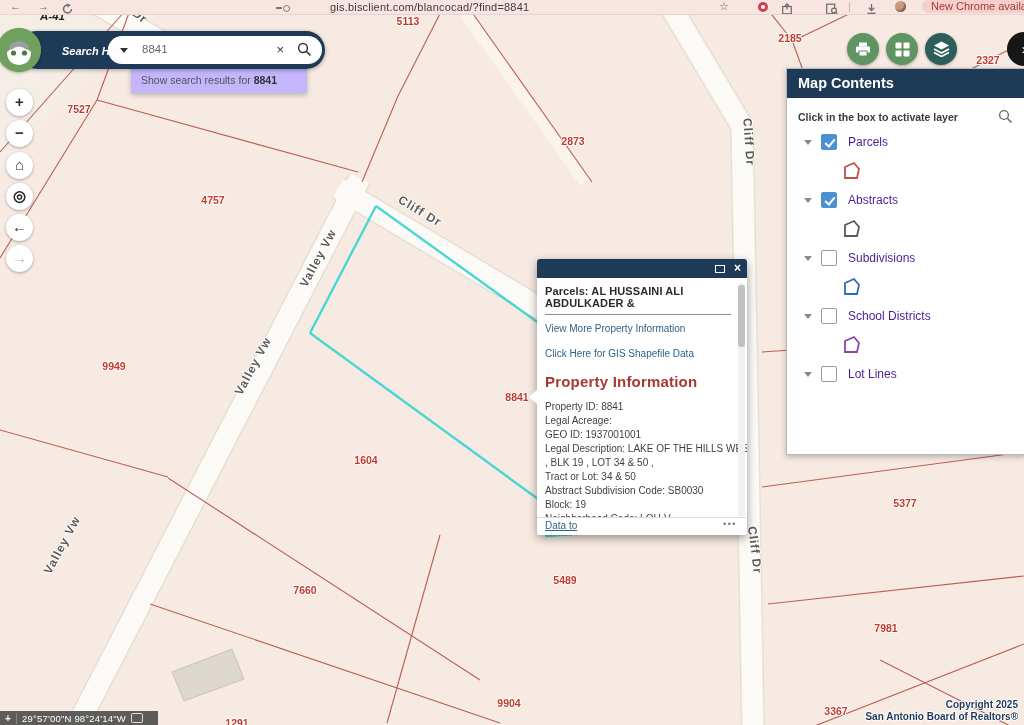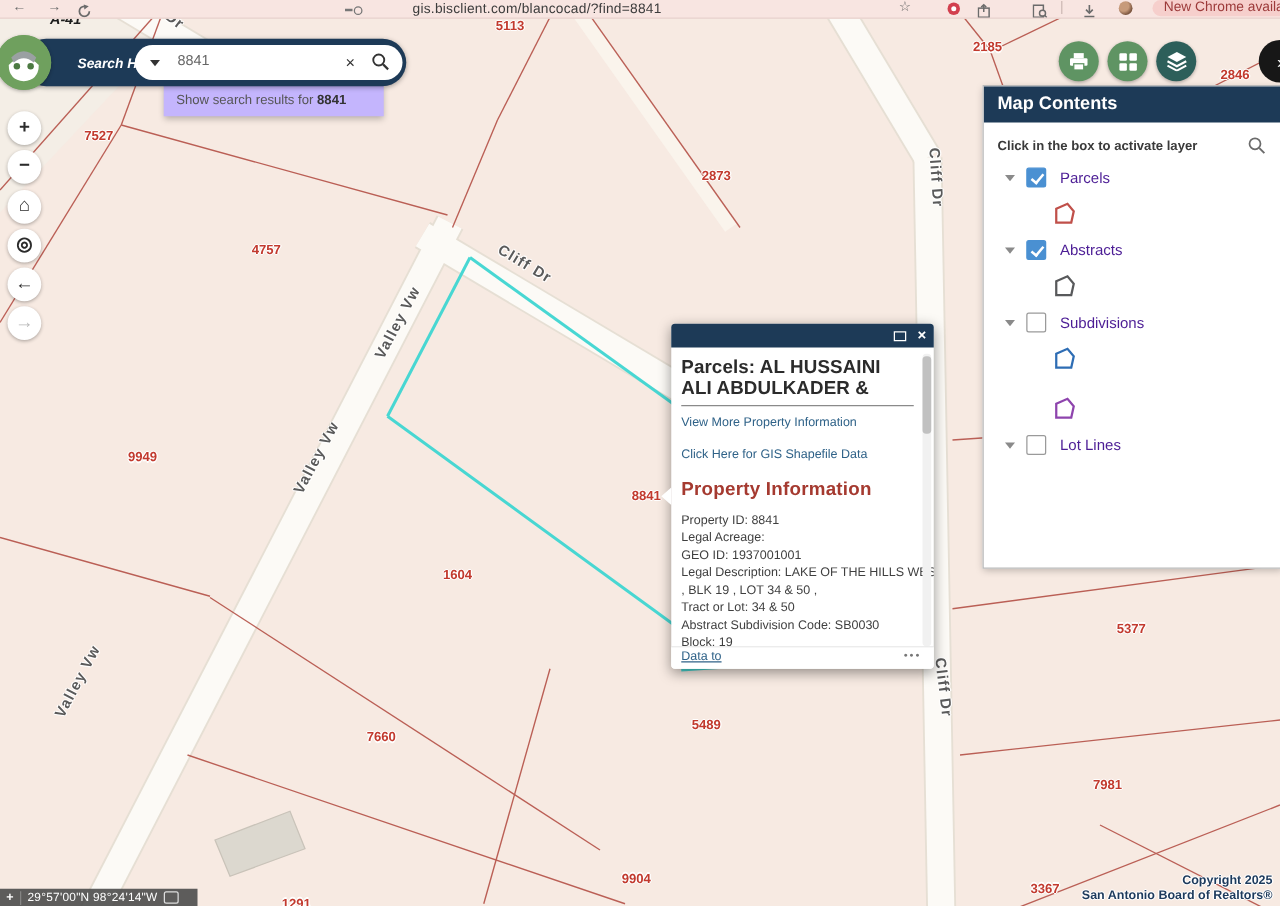--- a/index.html
+++ b/index.html
@@ -81,21 +81,21 @@
 
   
   #popup{position:absolute;left:537px;top:259px;width:210px;height:276px;background:#fff;z-index:24;
     border-radius:3px;box-shadow:0 3px 10px rgba(0,0,0,.4);}
   #popup-tail{position:absolute;left:-8px;top:131px;width:0;height:0;border-top:7px solid transparent;
     border-bottom:7px solid transparent;border-right:8px solid #fff;}
   #popup-titlebar{height:19px;background:#1d3a57;border-radius:3px 3px 0 0;position:relative;}
   #popup-max{position:absolute;right:22px;top:6px;width:8px;height:6px;border:1.4px solid #fff;}
   #popup-close{position:absolute;right:6px;top:2px;color:#fff;font-size:12px;font-weight:bold;}
   #popup-body{position:absolute;left:0;top:19px;right:0;bottom:0;overflow:hidden;padding:7px 16px 0 8px;box-sizing:border-box;}
-  #popup-owner{font-size:15px;font-weight:bold;color:#2b2b2b;letter-spacing:.1px;}
+  #popup-owner{font-size:11px;font-weight:bold;color:#2b2b2b;letter-spacing:.1px;}
   #popup-rule{border:none;border-top:1.5px solid #8a8a8a;margin:5px 0 8px 0;}
   .popup-link{font-size:10px;color:#2f6288;display:block;margin-bottom:14px;}
   #popup-heading{font-size:15px;color:#a53a30;margin:2px 0 10px 0;font-weight:bold;letter-spacing:.2px;}
   .pf{font-size:10px;color:#3f3f3f;line-height:14px;white-space:nowrap;}
   #popup-scroll{position:absolute;right:2px;top:24px;width:7px;bottom:18px;background:#f1f1f1;border-radius:3px;}
   #popup-thumb{position:absolute;left:0;top:2px;width:7px;height:62px;background:#c1c1c1;border-radius:3px;}
   #popup-footer{position:absolute;left:0;right:0;bottom:0;height:17px;background:#fff;border-top:1px solid #ddd;
     border-radius:0 0 3px 3px;}
   #zoom-to{position:absolute;left:8px;top:2px;font-size:10px;color:#2f6288;text-decoration:underline;}
   #popup-more{position:absolute;right:10px;top:1px;font-size:9px;color:#777;letter-spacing:1.5px;}
@@ -177,21 +177,21 @@
           <span class="slabel" style="left: 253px; top: 366px; transform: translate(-50%, -50%) rotate(-62deg);">Valley Vw</span>
           <span class="slabel" style="left: 62px; top: 545px; transform: translate(-50%, -50%) rotate(-62deg);">Valley Vw</span>
           <span class="slabel" style="left: 420px; top: 211px; transform: translate(-50%, -50%) rotate(31deg);">Cliff Dr</span>
           <span class="slabel" style="left: 749px; top: 142px; transform: translate(-50%, -50%) rotate(86deg);">Cliff Dr</span>
           <span class="slabel" style="left: 755px; top: 550px; transform: translate(-50%, -50%) rotate(83deg);">Cliff Dr</span>
           <span class="slabel" style="left: 140px; top: 16px; transform: translate(-50%, -50%) rotate(38deg);">Dr</span>
         </div>
       <div id="parcel-labels">
           <span class="plabel" style="left: 408px; top: 21px;">5113</span>
           <span class="plabel" style="left: 790px; top: 38px;">2185</span>
-          <span class="plabel" style="left: 988px; top: 60px;">2846</span>
+          <span class="plabel" style="left: 988px; top: 60px;">2327</span>
           <span class="plabel" style="left: 79px; top: 109px;">7527</span>
           <span class="plabel" style="left: 573px; top: 141px;">2873</span>
           <span class="plabel" style="left: 213px; top: 200px;">4757</span>
           <span class="plabel" style="left: 114px; top: 366px;">9949</span>
           <span class="plabel" style="left: 517px; top: 397px;">8841</span>
           <span class="plabel" style="left: 366px; top: 460px;">1604</span>
           <span class="plabel" style="left: 905px; top: 503px;">5377</span>
           <span class="plabel" style="left: 305px; top: 590px;">7660</span>
           <span class="plabel" style="left: 565px; top: 580px;">5489</span>
           <span class="plabel" style="left: 886px; top: 628px;">7981</span>
@@ -276,20 +276,25 @@
             <span class="cb"></span>
             <span class="layer-label">Subdivisions</span>
           </div>
           <div class="swatch-row">
             <svg width="20" height="20" viewBox="0 0 20 20">
               <polygon points="3,6 12,2 17,8 15,17 3,17" fill="none" stroke="#2e6db4" stroke-width="1.8"></polygon>
             </svg>
           </div>
         </div>
         <div class="layer">
+          <div class="layer-head">
+            <span class="tri"></span>
+            <span class="cb"></span>
+            <span class="layer-label">School Districts</span>
+          </div>
           <div class="swatch-row">
             <svg width="20" height="20" viewBox="0 0 20 20">
               <polygon points="3,6 12,2 17,8 15,17 3,17" fill="none" stroke="#8e44ad" stroke-width="1.8"></polygon>
             </svg>
           </div>
         </div>
         <div class="layer">
           <div class="layer-head">
             <span class="tri"></span>
             <span class="cb"></span>

